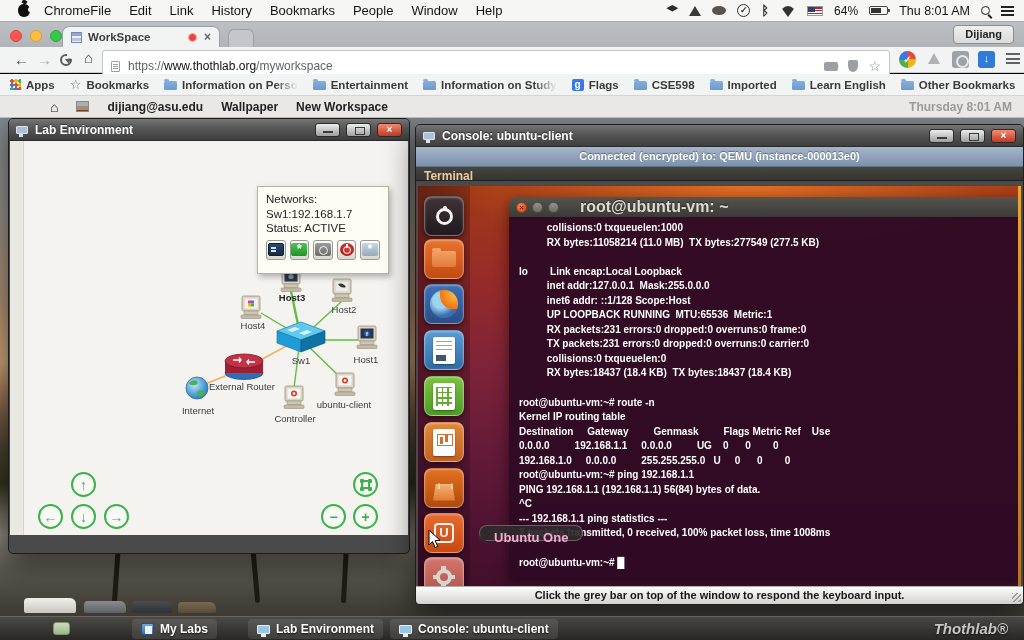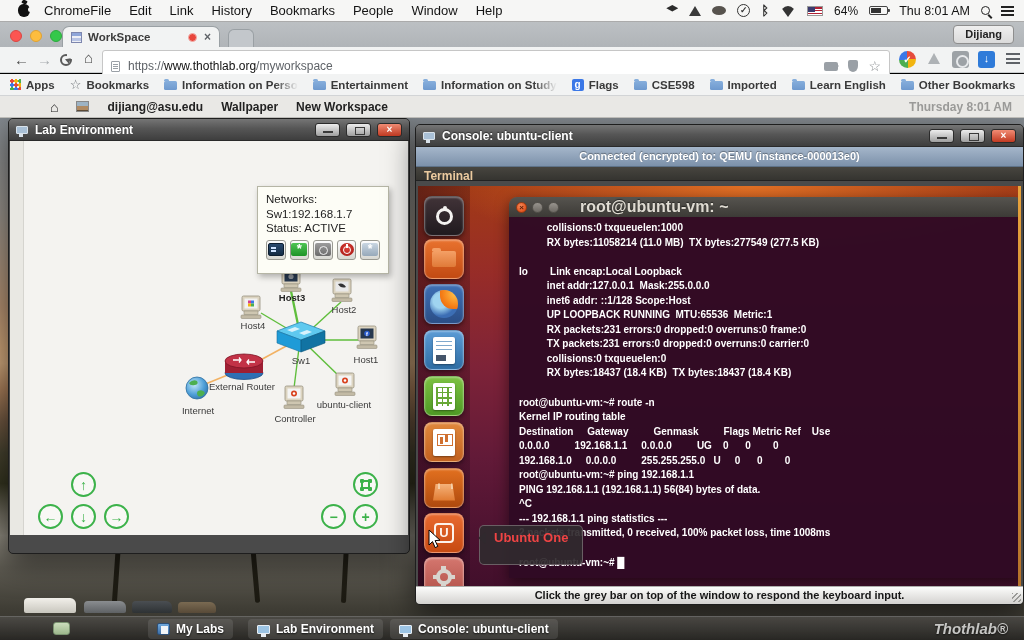--- a/index.html
+++ b/index.html
@@ -185,21 +185,21 @@
   .li-sett .gear::after{content:"";position:absolute;left:1px;top:-7px;width:5px;height:4px;background:#D8D4CE;box-shadow:0 18px 0 #D8D4CE,-8px 9px 0 #D8D4CE,9px 9px 0 #D8D4CE}
   .termwin{position:absolute;left:91px;top:11px;width:514px;height:381px;border-radius:8px 8px 0 0;box-shadow:0 4px 14px rgba(0,0,0,.5)}
   .termbar{height:20px;border-radius:8px 8px 0 0;background:linear-gradient(#56544F,#3C3A36);display:flex;align-items:center;padding:0 7px;gap:5px}
   .tcirc{width:11px;height:11px;border-radius:50%}
   .tc-close{background:radial-gradient(circle at 40% 35%,#F78B5C,#E0541F 70%);border:1px solid #9E3A10;color:#5e1d05;font-size:8px;line-height:9px;text-align:center;font-weight:bold}
   .tc-min,.tc-max{background:linear-gradient(#97938D,#6E6A64);border:1px solid #55524C}
   .ttitle{color:#DFDBD2;font-size:16px;font-weight:bold;margin-left:16px;text-shadow:0 -1px 1px rgba(0,0,0,.5)}
   .termbody{height:361px;background:rgba(48,10,36,.97);padding:4px 0 0 10px;overflow:hidden}
   .termbody pre{font-family:Liberation Sans, sans-serif;font-size:10px;line-height:14.55px;font-weight:bold;color:#FFFFFF;white-space:pre}
   .vnc-strip{position:absolute;right:0;top:0;bottom:0;width:3px;background:linear-gradient(#E8A33C,#B5722A)}
-  .utip{position:absolute;left:61px;top:339px;height:40px;padding:0 14px;background:rgba(48,42,46,.93);border:1px solid rgba(120,110,115,.8);border-radius:5px;color:#ef4444;font-size:13px;font-weight:bold;line-height:24px;z-index:9}
+  .utip{position:absolute;left:61px;top:339px;height:16px;padding:0 14px;background:rgba(48,42,46,.93);border:1px solid rgba(120,110,115,.8);border-radius:10px;color:#f9a8d4;font-size:13px;font-weight:bold;line-height:24px;z-index:9}
   .utip::before{content:"";position:absolute;left:-8px;top:6px;border:6px solid transparent;border-right:8px solid rgba(48,42,46,.93)}
   .cursor{position:absolute;left:10px;top:343px;z-index:10}
 
   
   .taskbar{position:absolute;left:0;top:616px;width:1024px;height:24px;background:linear-gradient(rgba(80,78,74,.78),rgba(38,37,34,.85));border-top:1px solid rgba(255,255,255,.28);z-index:40}
   .tb-green{position:absolute;left:53px;top:5px;width:17px;height:13px;border-radius:3px;background:linear-gradient(#CBDCBC,#9DB88C);border:1px solid #7a9370}
   .chip{position:absolute;top:2px;height:20px;display:flex;align-items:center;gap:6px;padding:0 9px;background:rgba(255,255,255,.10);border-radius:4px;color:#fff;font-size:12px;font-weight:bold;text-shadow:0 1px 2px rgba(0,0,0,.8);white-space:nowrap}
   .chip .mon{width:13px;height:9px;background:#9CC4E4;border:1.5px solid #E8EEF4;border-radius:1px;position:relative;flex:none}
   .chip .mon::after{content:"";position:absolute;left:3px;bottom:-4px;width:5px;height:2.5px;background:#E8EEF4}
   .chip .cube{width:13px;height:12px;background:linear-gradient(#6FA8DC,#3D6EA5);border:1px solid #2C4F78;border-radius:2px;position:relative;flex:none}
@@ -584,21 +584,21 @@
       <svg class="cursor" width="14" height="20" viewBox="0 0 14 20">
         <path d="M1,1 L1,16 L4.5,12.6 L7.2,18.6 L9.8,17.4 L7.1,11.6 L12,11.2 Z" fill="#fff" stroke="#000" stroke-width="1"></path>
       </svg>
     </div>
 
     <div class="wfooter">Click the grey bar on top of the window to respond the keyboard input.</div>
   </div>
 
   <div class="taskbar">
     <span class="tb-green"></span>
-    <span class="chip" style="left:148px">
+    <span class="chip" style="left:132px">
       <span class="cube"></span>
       <span>My Labs</span>
     </span>
     <span class="chip" style="left:248px">
       <span class="mon"></span>
       <span>Lab Environment</span>
     </span>
     <span class="chip" style="left:390px">
       <span class="mon"></span>
       <span>Console: ubuntu-client</span>

